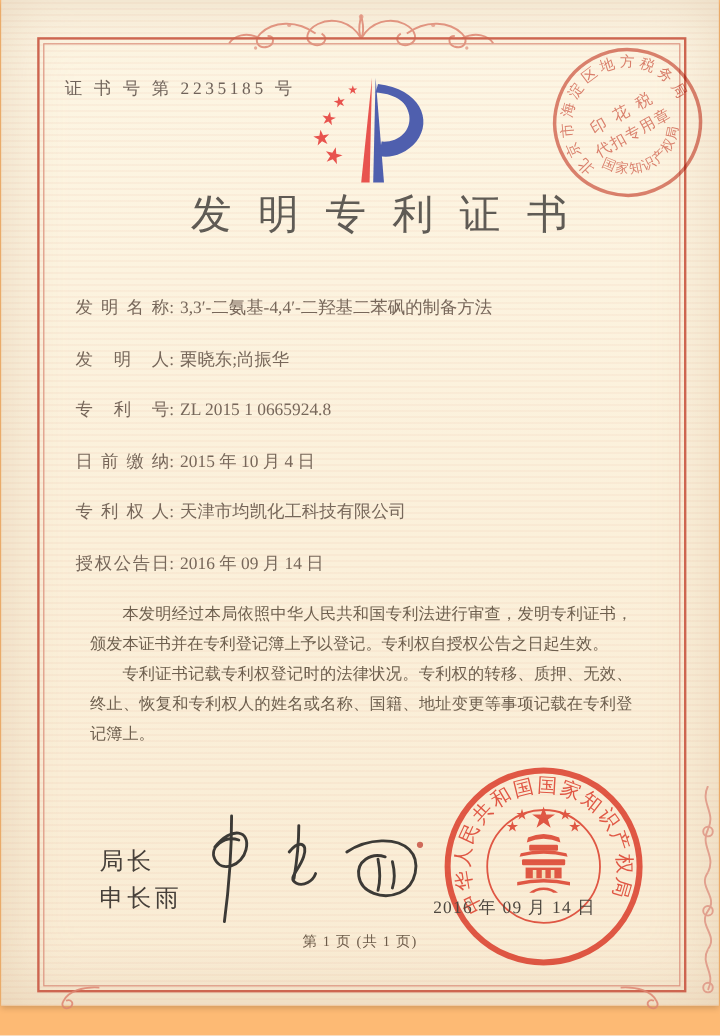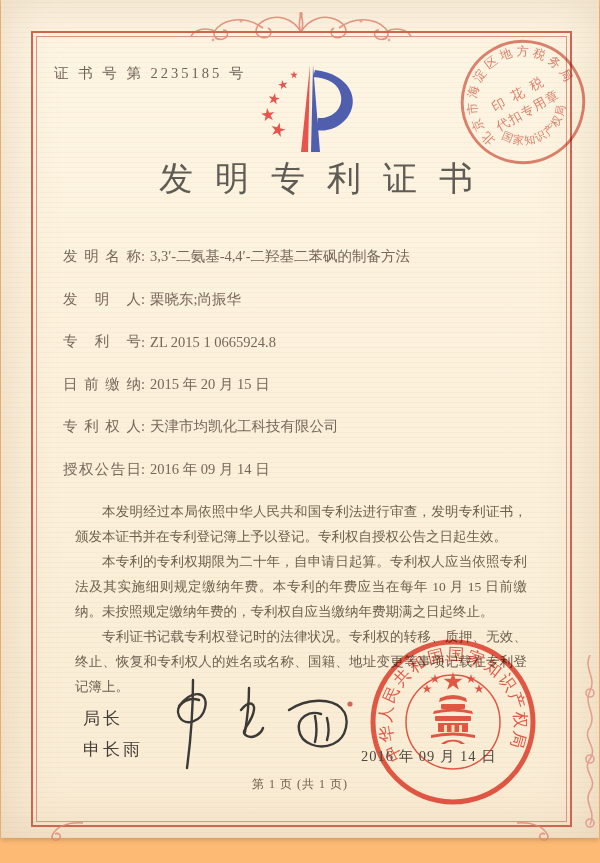--- a/index.html
+++ b/index.html
@@ -16,21 +16,21 @@
   .frame-inner{position:absolute;inset:3px;border:1px solid #dc9480;}
   .cert-number{position:absolute;left:53px;top:64px;font-size:14.5px;color:#70635a;letter-spacing:3px;}
   .logo{position:absolute;left:252px;top:62px;}
   .title{position:absolute;left:16px;top:156px;width:100%;text-align:center;font-size:34px;color:#5f5b55;letter-spacing:22px;padding-left:22px;box-sizing:border-box;font-weight:400;}
   .fields{position:absolute;left:62px;top:247px;right:40px;}
   .field-row{margin-bottom:23.5px;font-size:14.5px;color:#77675a;white-space:nowrap;}
   .field-label{display:inline-block;width:78px;text-align:justify;text-align-last:justify;vertical-align:bottom;}
   .field-colon{margin-right:5px;}
   .body-text{position:absolute;left:74px;top:499px;width:452px;font-size:13.5px;line-height:25px;color:#6e604f;text-align:justify;}
   .body-text p{margin:0;text-indent:2em;}
-  .director{position:absolute;left:82px;top:703px;font-size:17px;color:#47403a;letter-spacing:3px;line-height:31px;}
+  .director{position:absolute;left:82px;top:703px;font-size:20px;color:#47403a;letter-spacing:3px;line-height:31px;}
   .signature{position:absolute;left:148px;top:676px;}
   .seal-main{position:absolute;left:352px;top:622px;mix-blend-mode:multiply;}
   .seal-date{position:absolute;left:360px;top:747px;font-size:14.5px;color:#4e4840;letter-spacing:1px;z-index:5;}
   .stamp{position:absolute;left:452px;top:32px;transform:rotate(-29deg);mix-blend-mode:multiply;}
   .footer-page{position:absolute;left:0;top:776px;width:100%;text-align:center;font-size:12px;color:#6d5c4a;letter-spacing:1px;}
   .ornament-top{position:absolute;left:188px;top:6px;}
   .corner-curl{position:absolute;}
   .edge-flourish{position:absolute;left:578px;top:655px;}
 </style>
 </head>
@@ -103,33 +103,32 @@
       <div class="field-row">
         <span class="field-label">发明名称</span><span class="field-colon">:</span><span>3,3′-二氨基-4,4′-二羟基二苯砜的制备方法</span>
       </div>
       <div class="field-row">
         <span class="field-label">发明人</span><span class="field-colon">:</span><span>栗晓东;尚振华</span>
       </div>
       <div class="field-row">
         <span class="field-label">专利号</span><span class="field-colon">:</span><span>ZL 2015 1 0665924.8</span>
       </div>
       <div class="field-row">
-        <span class="field-label">日前缴纳</span><span class="field-colon">:</span><span>2015 年 20 月 15 日</span>
+        <span class="field-label">日前缴纳</span><span class="field-colon">:</span><span>2015 年 10 月 4 日</span>
       </div>
       <div class="field-row">
         <span class="field-label">专利权人</span><span class="field-colon">:</span><span>天津市均凯化工科技有限公司</span>
       </div>
       <div class="field-row">
         <span class="field-label">授权公告日</span><span class="field-colon">:</span><span>2016 年 09 月 14 日</span>
       </div>
     </div>
 
     <div class="body-text">
       <p>本发明经过本局依照中华人民共和国专利法进行审查，发明专利证书，颁发本证书并在专利登记簿上予以登记。专利权自授权公告之日起生效。</p>
-      <p>本专利的专利权期限为二十年，自申请日起算。专利权人应当依照专利法及其实施细则规定缴纳年费。本专利的年费应当在每年 10 月 15 日前缴纳。未按照规定缴纳年费的，专利权自应当缴纳年费期满之日起终止。</p>
       <p>专利证书记载专利权登记时的法律状况。专利权的转移、质押、无效、终止、恢复和专利权人的姓名或名称、国籍、地址变更等事项记载在专利登记簿上。</p>
     </div>
 
     <div class="director">
       <div>局长</div>
       <div>申长雨</div>
     </div>
 
     <svg class="signature" width="215" height="100" viewBox="0 0 215 100">
       <g fill="none" stroke="#3c3a36" stroke-width="2.4" stroke-linecap="round">

